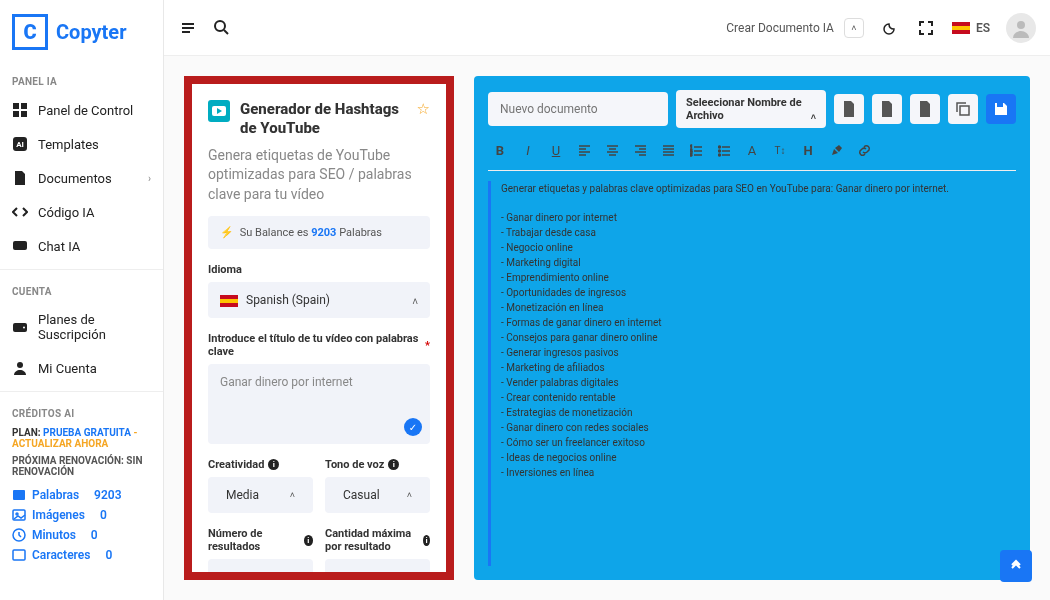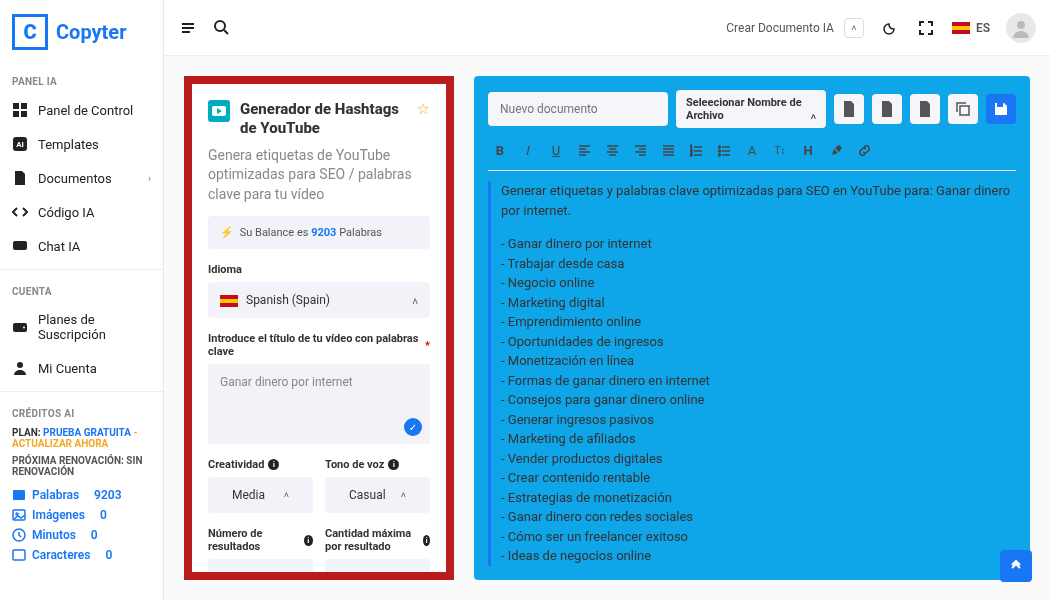--- a/index.html
+++ b/index.html
@@ -48,34 +48,34 @@
 .balance b { color: #1976f5; font-weight: 700; }
 .fld-label { font-size: 11px; font-weight: 700; margin-bottom: 6px; display: flex; align-items: center; gap: 4px; }
 .required { color: #d40000; }
 .info-ic { width: 11px; height: 11px; background: #222; border-radius: 50%; color: #fff; display: inline-flex; align-items: center; justify-content: center; font-size: 8px; font-weight: 700; }
 .select { background: #f1f3f9; border-radius: 4px; padding: 11px 12px; display: flex; align-items: flex-end; gap: 8px; margin-bottom: 14px; cursor: pointer; font-size: 12px; }
 .select .chev { margin-left: auto; font-size: 10px; color: #555; }
 .textarea { background: #f1f3f9; border-radius: 4px; padding: 11px 12px; min-height: 80px; font-size: 12px; color: #888; position: relative; margin-bottom: 14px; }
 .ta-check { position: absolute; right: 8px; bottom: 8px; width: 18px; height: 18px; background: #1976f5; border-radius: 50%; color: #fff; display: flex; align-items: center; justify-content: center; font-size: 10px; }
 .row2 { display: flex; gap: 12px; margin-bottom: 14px; margin-top: 8px; }
 .row2 > div { flex: 1; }
-.small-select { background: #f1f3f9; border-radius: 4px; padding: 11px 24px; display: flex; align-items: center; font-size: 12px; cursor: pointer; }
+.small-select { background: #f1f3f9; border-radius: 4px; padding: 11px 18px; display: flex; align-items: center; font-size: 12px; cursor: pointer; }
 .small-select .chev { margin-left: auto; font-size: 9px; color: #555; }
 
 
 .right-panel { flex: 1; background: #0ea5e9; border-radius: 4px; padding: 14px; display: flex; flex-direction: column; overflow: hidden; }
 .doc-head { display: flex; gap: 8px; align-items: center; margin-bottom: 10px; }
 .doc-title-input { flex: 1; background: #f5f6fa; border: none; padding: 10px 12px; border-radius: 4px; font-size: 12px; color: #888; }
 .file-select { background: #f5f6fa; padding: 6px 10px; border-radius: 4px; display: flex; align-items: flex-end; gap: 8px; font-size: 11px; font-weight: 700; cursor: pointer; width: 150px; line-height: 1.2; }
 .file-select .chev { margin-left: auto; font-size: 9px; }
 .doc-act { width: 30px; height: 30px; background: #f5f6fa; border-radius: 4px; display: flex; align-items: center; justify-content: center; cursor: pointer; color: #555; }
 .doc-act.primary { background: #1976f5; color: #fff; }
 .toolbar { display: flex; gap: 4px; border-bottom: 1px solid #eee; padding-bottom: 8px; margin-bottom: 10px; flex-wrap: wrap; }
 .tool { width: 24px; height: 24px; display: flex; align-items: center; justify-content: center; cursor: pointer; color: #444; font-size: 13px; border-radius: 3px; }
-.editor { flex: 1; overflow-y: auto; font-size: 13px; line-height: 1.5; color: #333; border-left: 3px solid #1976f5; padding-left: 10px; }
+.editor { flex: 1; overflow-y: auto; font-size: 10px; line-height: 1.5; color: #333; border-left: 3px solid #1976f5; padding-left: 10px; }
 .editor p { margin-bottom: 14px; }
 .scroll-top { position: absolute; right: 18px; bottom: 18px; width: 32px; height: 32px; background: #1976f5; border-radius: 4px; color: #fff; display: flex; align-items: center; justify-content: center; cursor: pointer; font-size: 14px; }
 
 svg { display: block; }
 </style>
 </head>
 <body>
 
 <div class="app">
   <aside class="sidebar">
@@ -431,21 +431,21 @@
               <div>- Trabajar desde casa</div>
               <div>- Negocio online</div>
               <div>- Marketing digital</div>
               <div>- Emprendimiento online</div>
               <div>- Oportunidades de ingresos</div>
               <div>- Monetización en línea</div>
               <div>- Formas de ganar dinero en internet</div>
               <div>- Consejos para ganar dinero online</div>
               <div>- Generar ingresos pasivos</div>
               <div>- Marketing de afiliados</div>
-              <div>- Vender productos digitales</div>
+              <div>- Vender palabras digitales</div>
               <div>- Crear contenido rentable</div>
               <div>- Estrategias de monetización</div>
               <div>- Ganar dinero con redes sociales</div>
               <div>- Cómo ser un freelancer exitoso</div>
               <div>- Ideas de negocios online</div>
               <div>- Inversiones en línea</div>
             </div>
         </div>
       </div>
     </div>

